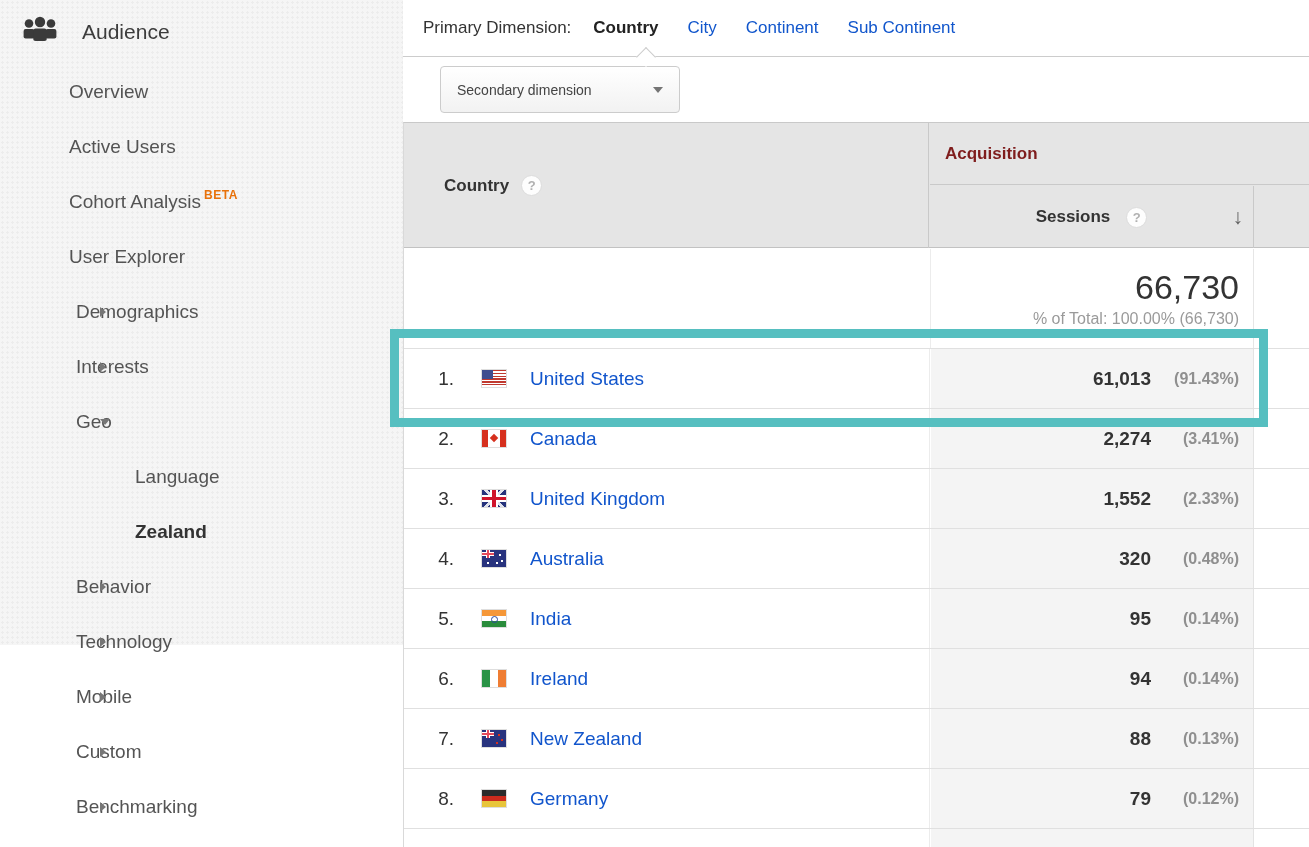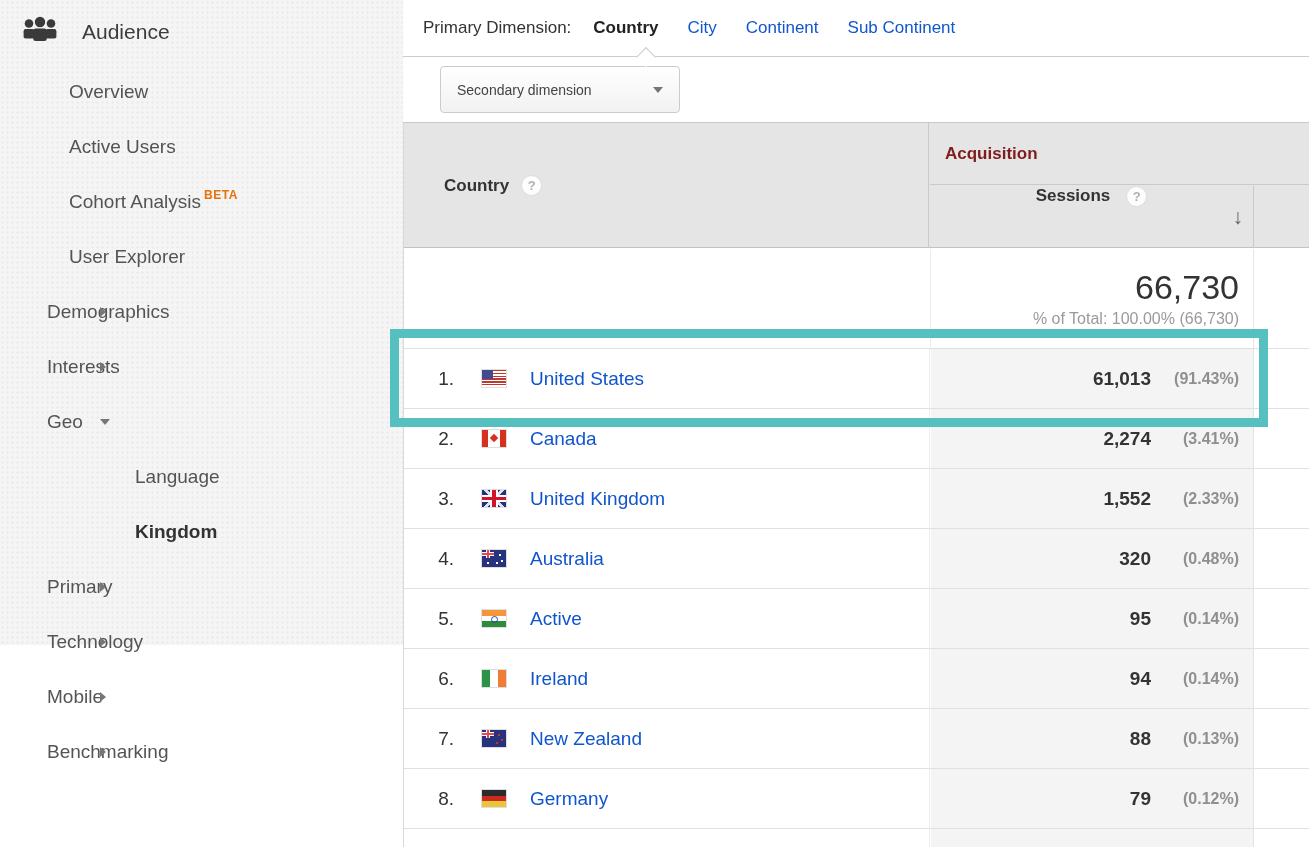--- a/index.html
+++ b/index.html
@@ -17,21 +17,21 @@
     background-size:5px 5px;
   }
   .sb-header { position:absolute; left:0; top:12px; width:100%; height:44px; }
   .sb-header .people { position:absolute; left:21px; top:2px; }
   .sb-title { position:absolute; left:82px; top:8px; font-size:21px; color:#3c3c3c; }
   .sb-nav { position:absolute; left:0; top:64px; right:0; }
   .sb-item {
     position:relative; height:55px; display:flex; align-items:center;
     padding-left:69px; font-size:19px; color:#545454; cursor:pointer;
   }
-  .sb-item.has-arrow { padding-left:47px; }
+  .sb-item.has-arrow { padding-left:76px; }
   .sb-item.lvl2 { padding-left:135px; }
   .sb-item.active .lbl { font-weight:bold; color:#333; }
   .tri { position:absolute; left:100px; top:50%; width:0; height:0; }
   .tri.right { margin-top:-5px; border-left:6px solid #767676; border-top:5px solid transparent; border-bottom:5px solid transparent; }
   .tri.down  { margin-top:-3px; border-top:6px solid #767676; border-left:5px solid transparent; border-right:5px solid transparent; }
   .beta { color:#e8710a; font-size:12px; font-weight:bold; letter-spacing:.5px; position:relative; top:-7px; margin-left:3px; }
 
   
   .content { position:absolute; left:403px; top:0; width:906px; height:847px; background:#fff; }
 
@@ -64,21 +64,21 @@
   .th-country {
     position:absolute; left:0; top:0; width:525px; height:125px; border-right:1px solid #c9c9c9;
     display:flex; align-items:center; padding-left:40px; gap:12px; font-size:17px; font-weight:bold; color:#333;
   }
   .th-acq {
     position:absolute; left:526px; top:0; right:0; height:62px; border-bottom:1px solid #c9c9c9;
     display:flex; align-items:center; padding-left:15px; font-size:17px; font-weight:bold; color:#7f1d1d;
   }
   .th-sessions {
     position:absolute; left:526px; top:63px; width:324px; height:62px; border-right:1px solid #c9c9c9;
-    display:flex; justify-content:center; gap:16px; font-size:17px; font-weight:bold; color:#333;
+    display:flex; align-items:center; justify-content:center; gap:16px; font-size:17px; font-weight:bold; color:#333;
   }
   .sort-arrow { position:absolute; right:10px; top:50%; transform:translateY(-50%); font-size:21px; font-weight:bold; color:#5f5f5f; cursor:pointer; }
   .help {
     width:21px; height:21px; border-radius:50%; background:#fdfdfd; border:1px solid #dcdcdc;
     color:#b0b0b0; font-size:13px; font-weight:bold; display:inline-flex; align-items:center; justify-content:center;
     cursor:pointer; flex:none;
   }
 
   .tbody { position:absolute; left:0; top:126px; right:0; bottom:0; overflow:hidden; }
   .total-row { position:relative; height:100px; border-bottom:1px solid #e0e0e0; background:#fff; }
@@ -187,33 +187,37 @@
         <span class="lbl">Interests</span>
       </div>
       <div class="sb-item has-arrow">
         <span class="tri down"></span>
         <span class="lbl">Geo</span>
       </div>
       <div class="sb-item lvl2">
         <span class="lbl">Language</span>
       </div>
       <div class="sb-item lvl2 active">
-        <span class="lbl">Kingdom</span>
-      </div>
-      <div class="sb-item has-arrow">
-        <span class="tri right"></span>
-        <span class="lbl">Primary</span>
+        <span class="lbl">Zealand</span>
+      </div>
+      <div class="sb-item has-arrow">
+        <span class="tri right"></span>
+        <span class="lbl">Behavior</span>
       </div>
       <div class="sb-item has-arrow">
         <span class="tri right"></span>
         <span class="lbl">Technology</span>
       </div>
       <div class="sb-item has-arrow">
         <span class="tri right"></span>
         <span class="lbl">Mobile</span>
+      </div>
+      <div class="sb-item has-arrow">
+        <span class="tri right"></span>
+        <span class="lbl">Custom</span>
       </div>
       <div class="sb-item has-arrow">
         <span class="tri right"></span>
         <span class="lbl">Benchmarking</span>
       </div>
     </div>
 </div>
 
 <div class="content">
   <div class="dim-bar">
@@ -297,21 +301,21 @@
           </div>
           <div class="cell-sessions">
             <span class="s-val">320</span>
             <span class="s-pct">(0.48%)</span>
           </div>
         </div>
         <div class="row">
           <div class="cell-country">
             <span class="rank">5.</span>
             <span class="flag flag-in"></span>
-            <a class="cname">Active</a>
+            <a class="cname">India</a>
           </div>
           <div class="cell-sessions">
             <span class="s-val">95</span>
             <span class="s-pct">(0.14%)</span>
           </div>
         </div>
         <div class="row">
           <div class="cell-country">
             <span class="rank">6.</span>
             <span class="flag flag-ie"></span>

